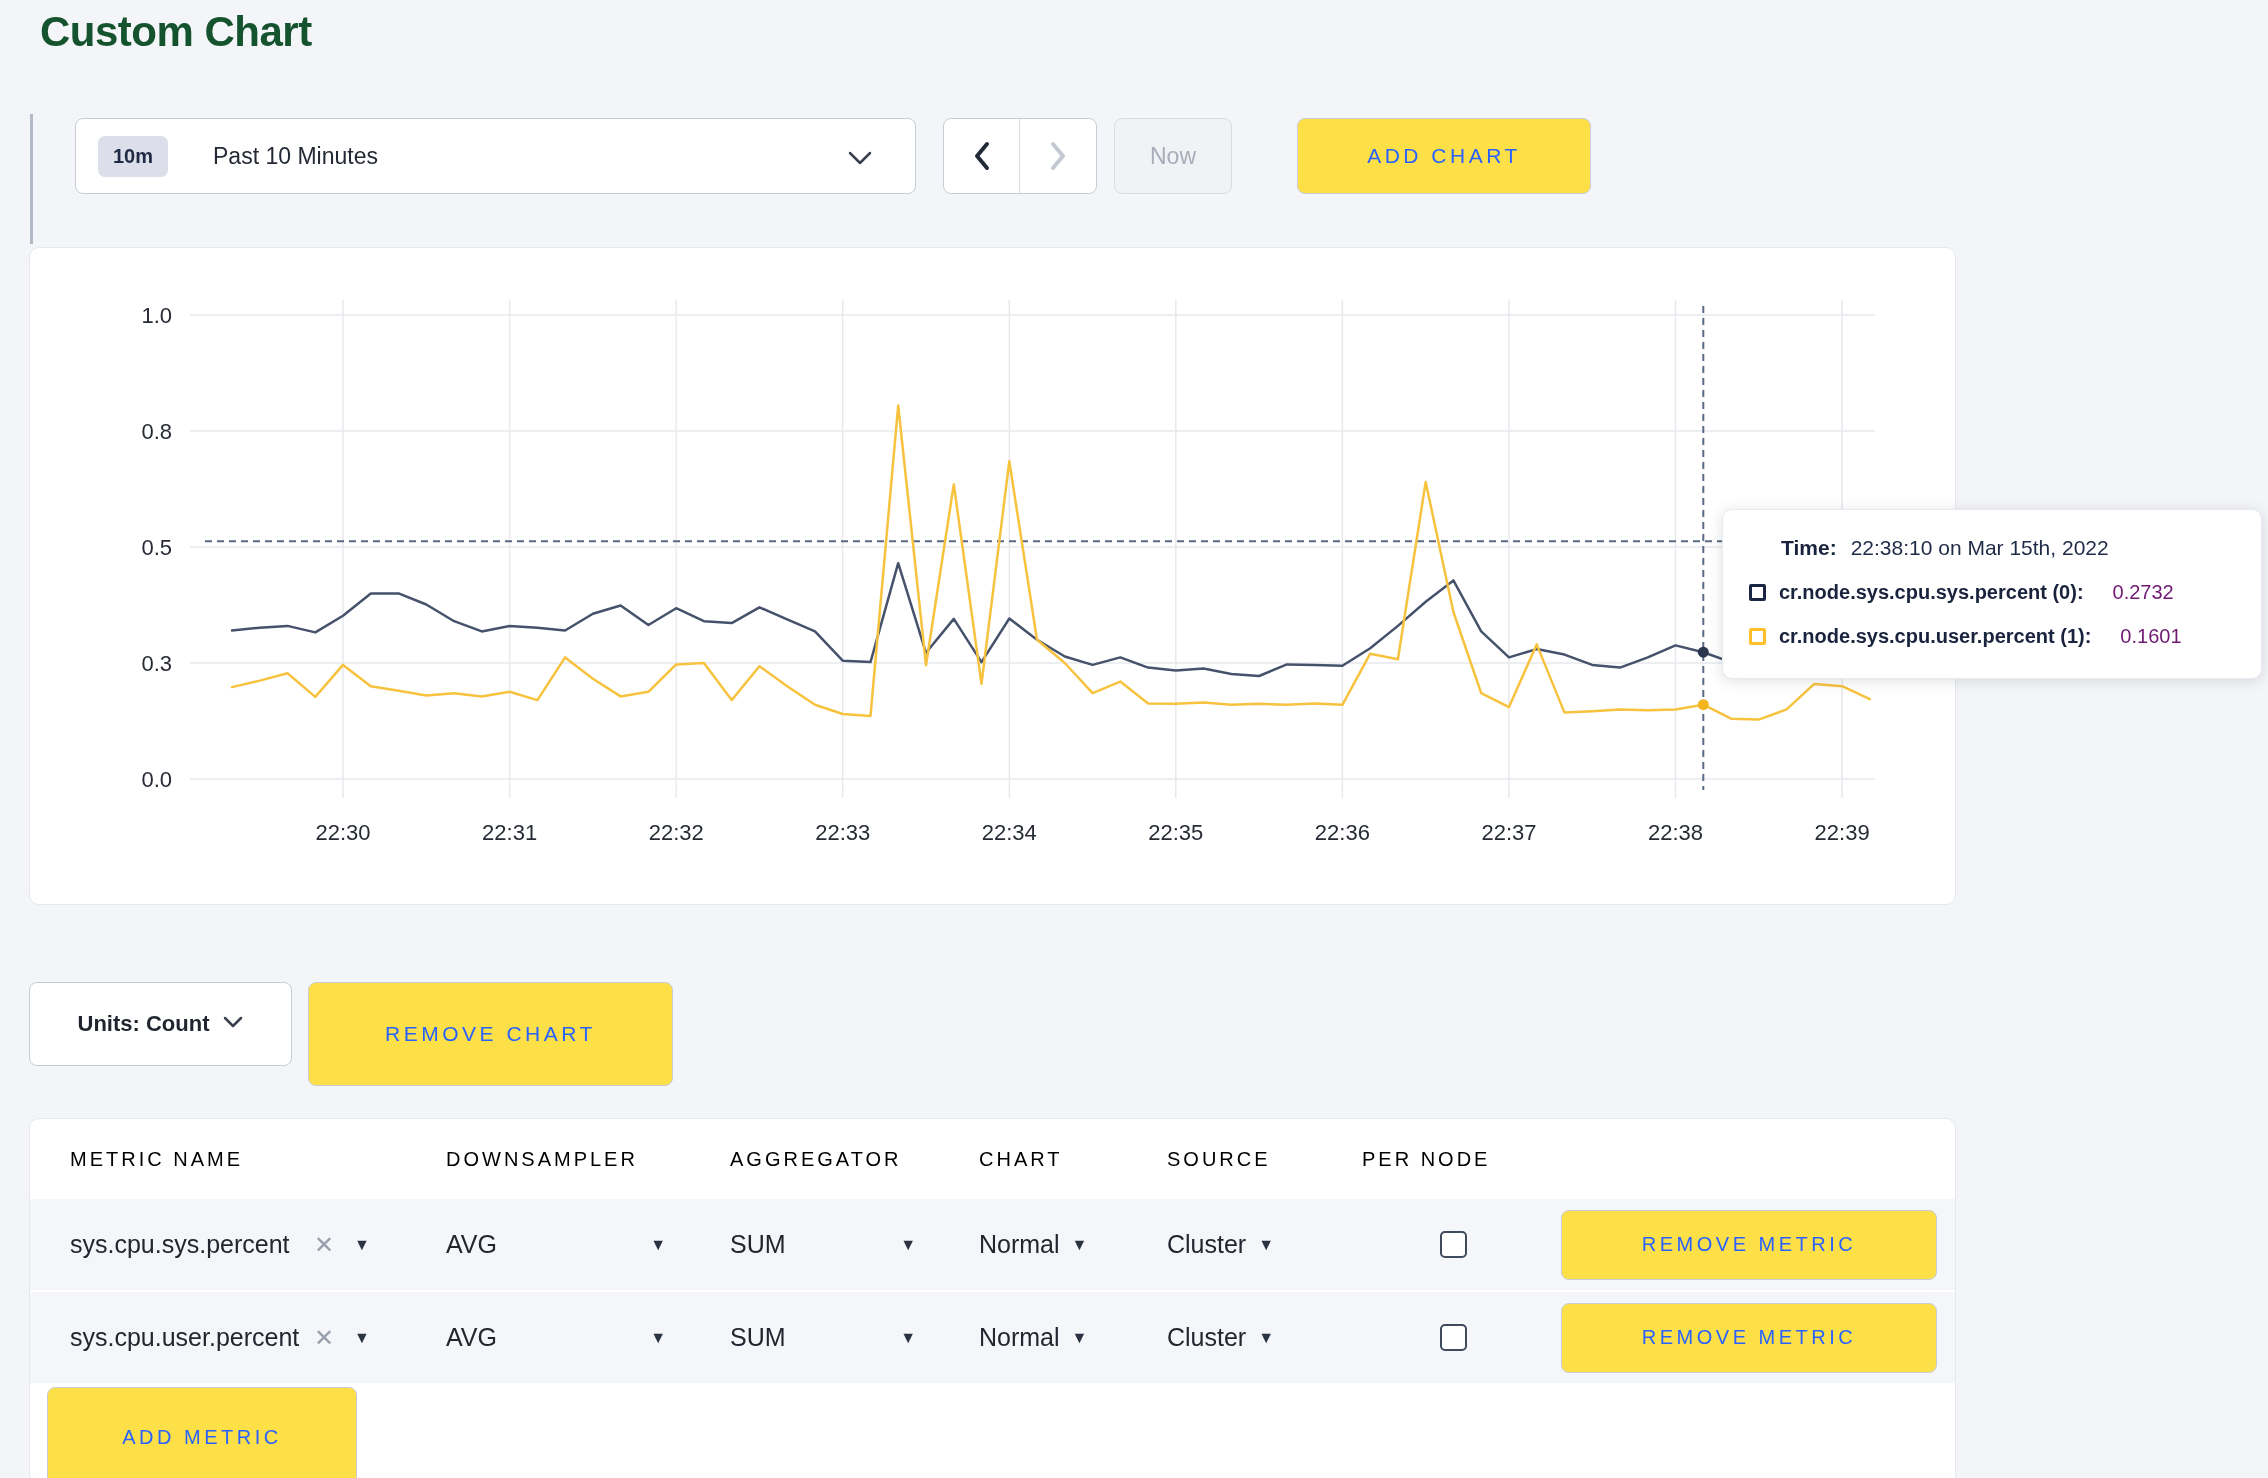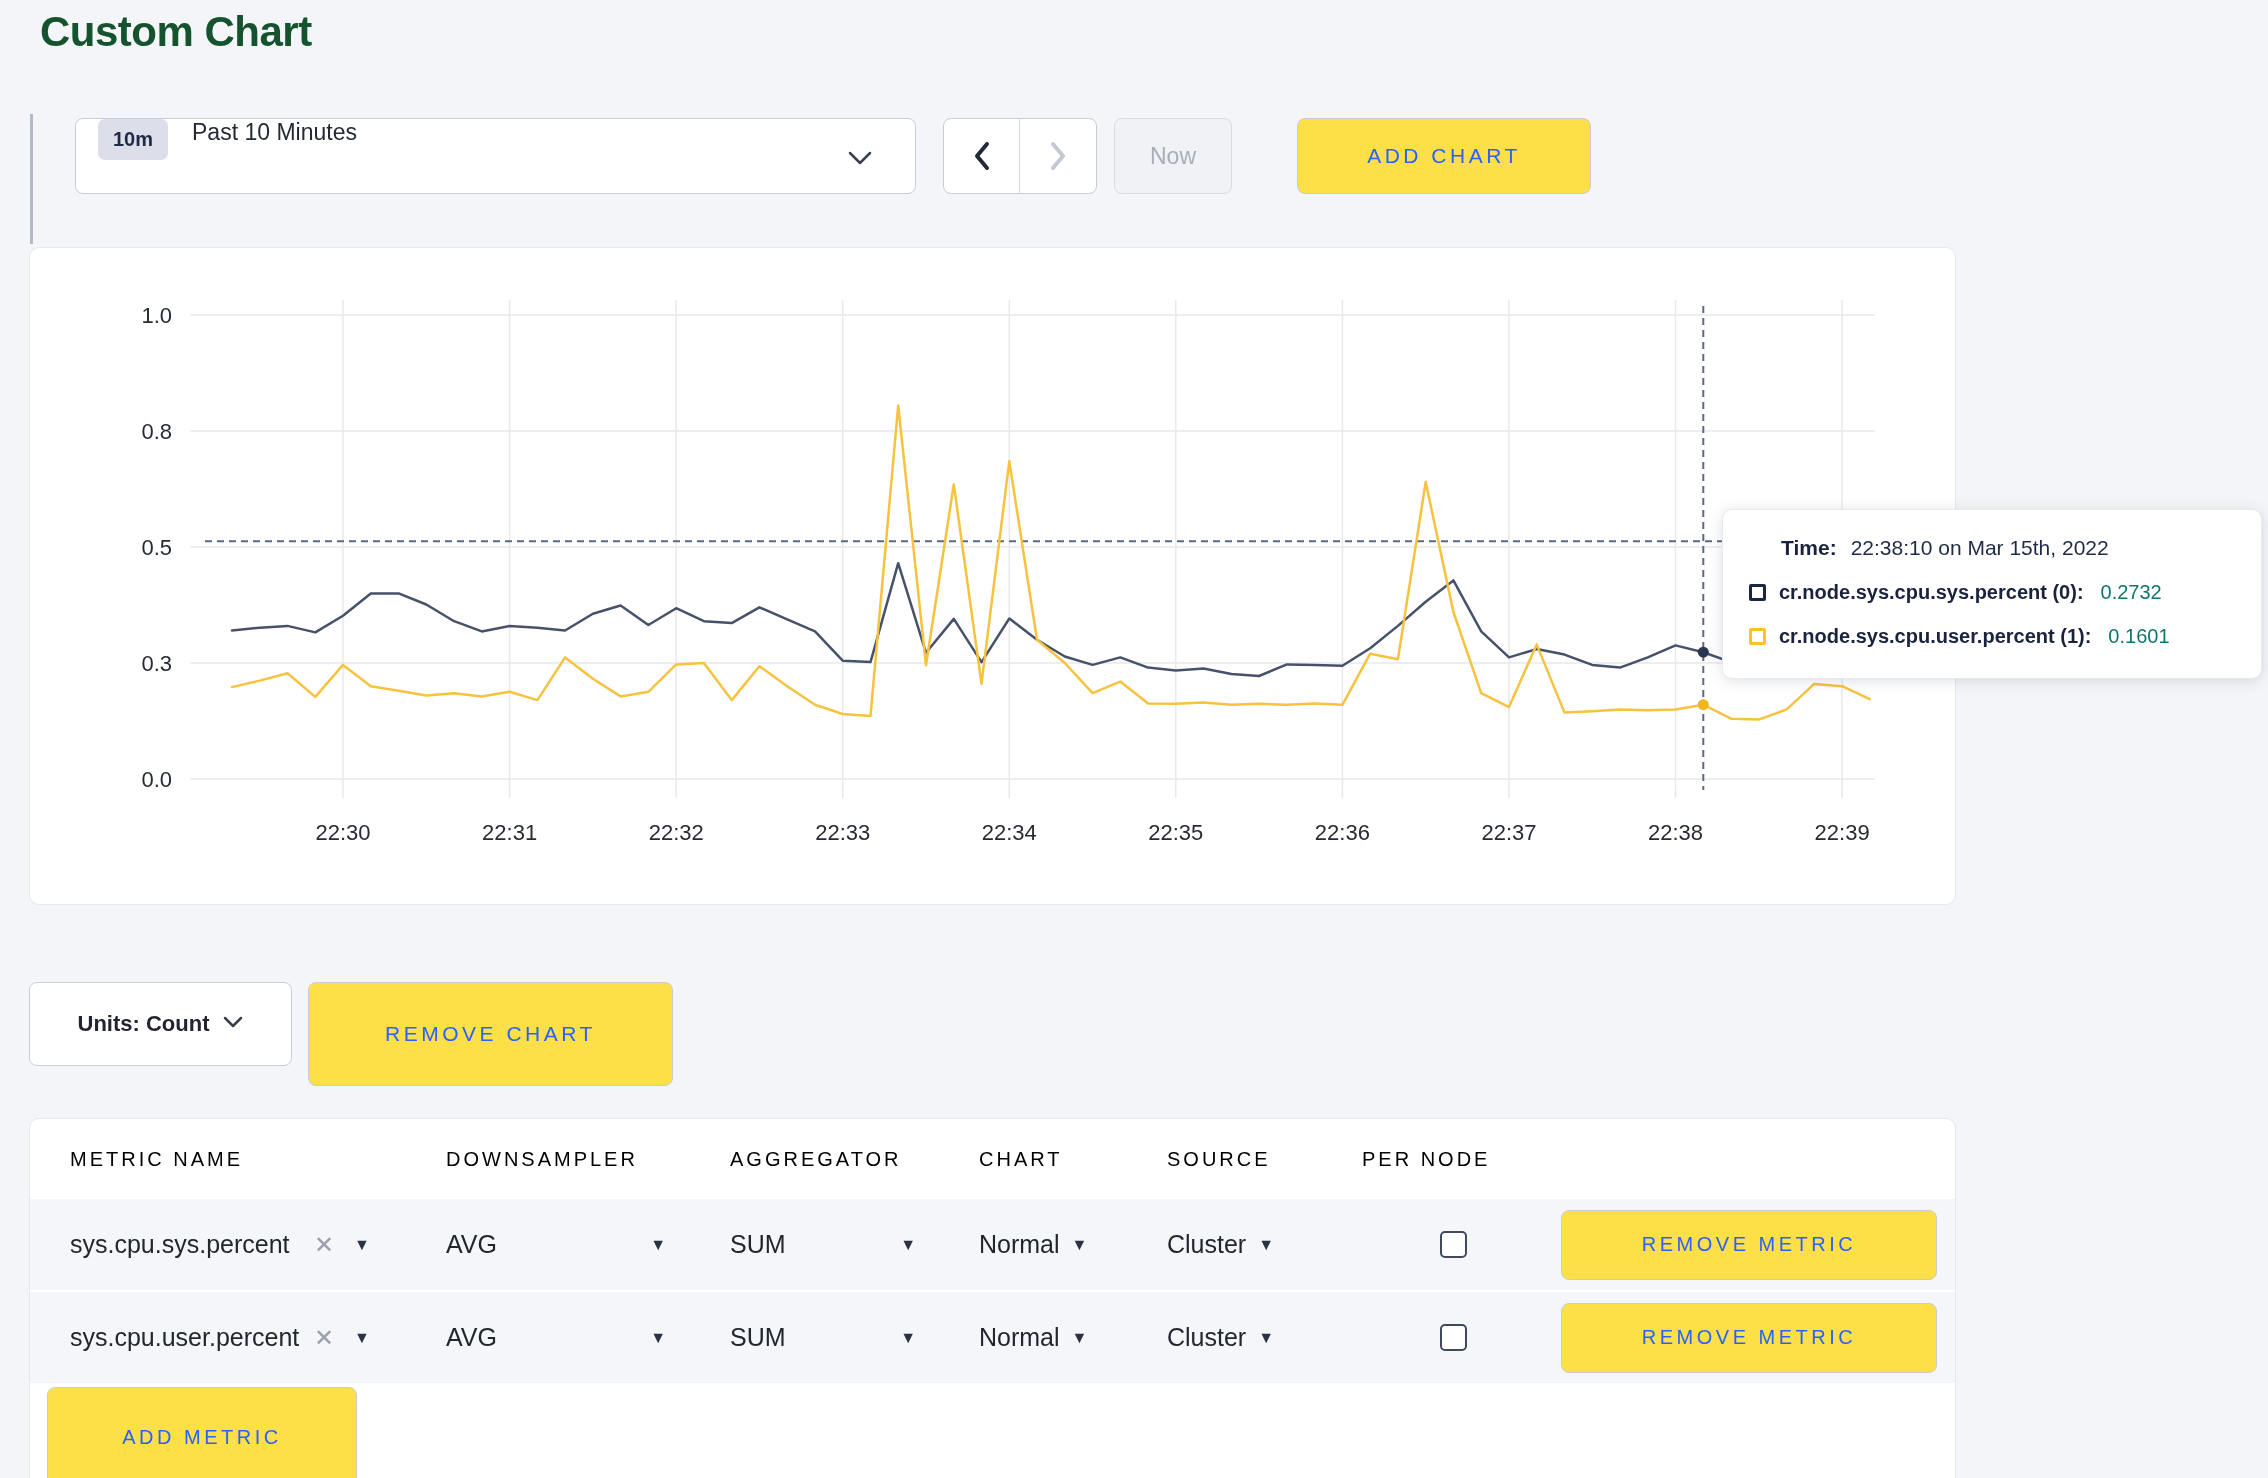--- a/index.html
+++ b/index.html
@@ -4,21 +4,21 @@
 <style>
   * { margin:0; padding:0; box-sizing:border-box; }
   html,body { background:#f4f5f8; }
   body { font-family:"Liberation Sans","DejaVu Sans",sans-serif; color:#242a35; }
   #screen { position:relative; width:2268px; height:1478px; background:#f4f5f8; overflow:hidden; }
 
   .page-title { position:absolute; left:40px; top:8px; font-size:42px; font-weight:600; color:#14532d; letter-spacing:-0.5px; }
 
   
   .toolbar-divider { position:absolute; left:30px; top:114px; width:3px; height:130px; background:#b3b9c5; }
-  .time-select { position:absolute; left:75px; top:118px; width:841px; height:76px; background:#fff; border:1.5px solid #c8ccd7; border-radius:8px; display:flex; align-items:flex-start; cursor:pointer; }
+  .time-select { position:absolute; left:75px; top:118px; width:841px; height:76px; background:#fff; border:1.5px solid #c8ccd7; border-radius:8px; display:flex; align-items:center; cursor:pointer;gap:21px; }
   .time-badge { margin-left:22px; background:#dcdfe9; color:#1f2a44; font-weight:700; font-size:20px; padding:9px 15px; border-radius:7px; }
   .time-label { margin-left:24px; font-size:23px; color:#242a35; }
   .time-caret { position:absolute; right:42px; top:31px; }
   .nav-group { position:absolute; left:943px; top:118px; width:154px; height:76px; background:#fff; border:1.5px solid #c8ccd7; border-radius:8px; display:flex; }
   .nav-btn { width:50%; display:flex; align-items:center; justify-content:center; cursor:pointer; }
   .nav-btn:first-child { border-right:1.5px solid #d7dae2; }
   .now-btn { position:absolute; left:1114px; top:118px; width:118px; height:76px; background:#f1f2f6; border:1.5px solid #d8dbe3; border-radius:8px; color:#a7aeb9; font-size:23px; display:flex; align-items:center; justify-content:center; cursor:default; }
   .blue-btn { background:#fde047; border:1.5px solid #c8ccd7; border-radius:8px; color:#2962ff; font-size:21px; letter-spacing:3.5px; font-weight:500; display:flex; align-items:center; justify-content:center; cursor:pointer; }
   .add-chart-btn { position:absolute; left:1297px; top:118px; width:294px; height:76px; }
 
@@ -31,21 +31,21 @@
   .ytick { text-anchor:end; }
   .xtick { text-anchor:middle; }
 
   
   .chart-tooltip { position:absolute; left:1722px; top:509px; width:540px; min-height:170px; background:#fff; border:1px solid #e8eaf0; border-radius:10px; box-shadow:0 2px 14px rgba(50,60,80,.16); padding:26px 26px 26px 26px; display:flex; flex-direction:column; gap:21px; z-index:6; }
   .tt-time-row { display:flex; align-items:baseline; gap:14px; margin-left:32px; font-size:21px; color:#1e2a47; }
   .tt-time-label { font-weight:700; color:#19233e; }
   .tt-row { display:flex; align-items:center; gap:13px; font-size:20px; color:#19233e; }
   .tt-swatch { width:17px; height:17px; border:3px solid #000; border-radius:2px; background:#fff; flex:none; }
   .tt-metric { font-weight:700; }
-  .tt-value { font-weight:400; margin-left:4px; color:#0f766e; }
+  .tt-value { font-weight:400; margin-left:16px; color:#701a75; }
 
   
   .units-box { position:absolute; left:29px; top:982px; width:263px; height:84px; background:#fff; border:1.5px solid #c8ccd7; border-radius:8px; display:flex; align-items:center; justify-content:center; gap:14px; cursor:pointer; }
   .units-label { font-size:22px; font-weight:700; color:#1f242e; }
   .remove-chart-btn { position:absolute; left:308px; top:982px; width:365px; height:104px; }
 
   
   .metrics-card { position:absolute; left:29px; top:1118px; width:1927px; height:420px; background:#fff; border:1px solid #e6e8ee; border-radius:10px 10px 0 0; }
   .mt-grid { display:grid; grid-template-columns:376px 284px 249px 188px 195px 199px 380px; align-items:center; padding-left:40px; }
   .mt-header { height:80px; }

